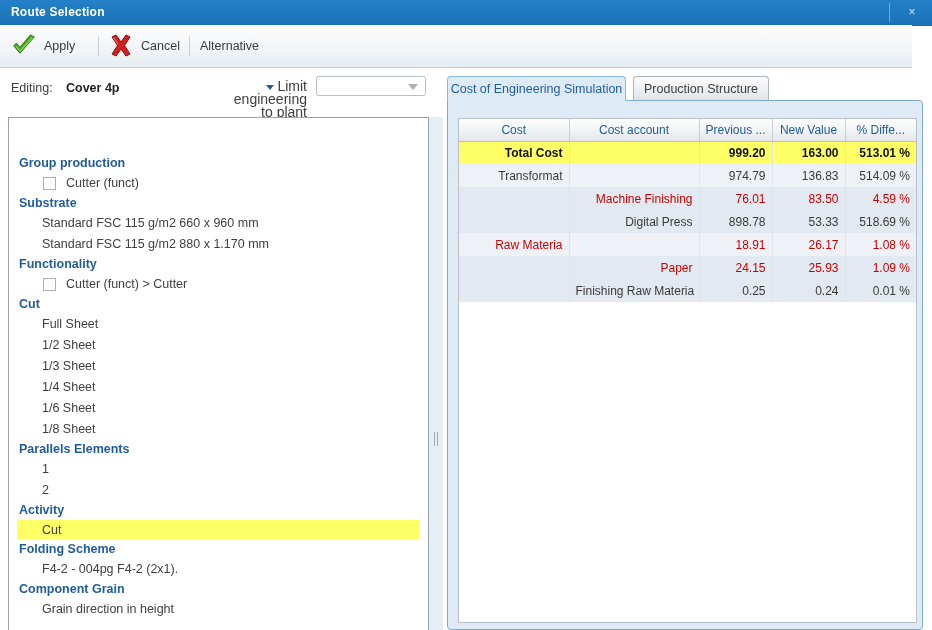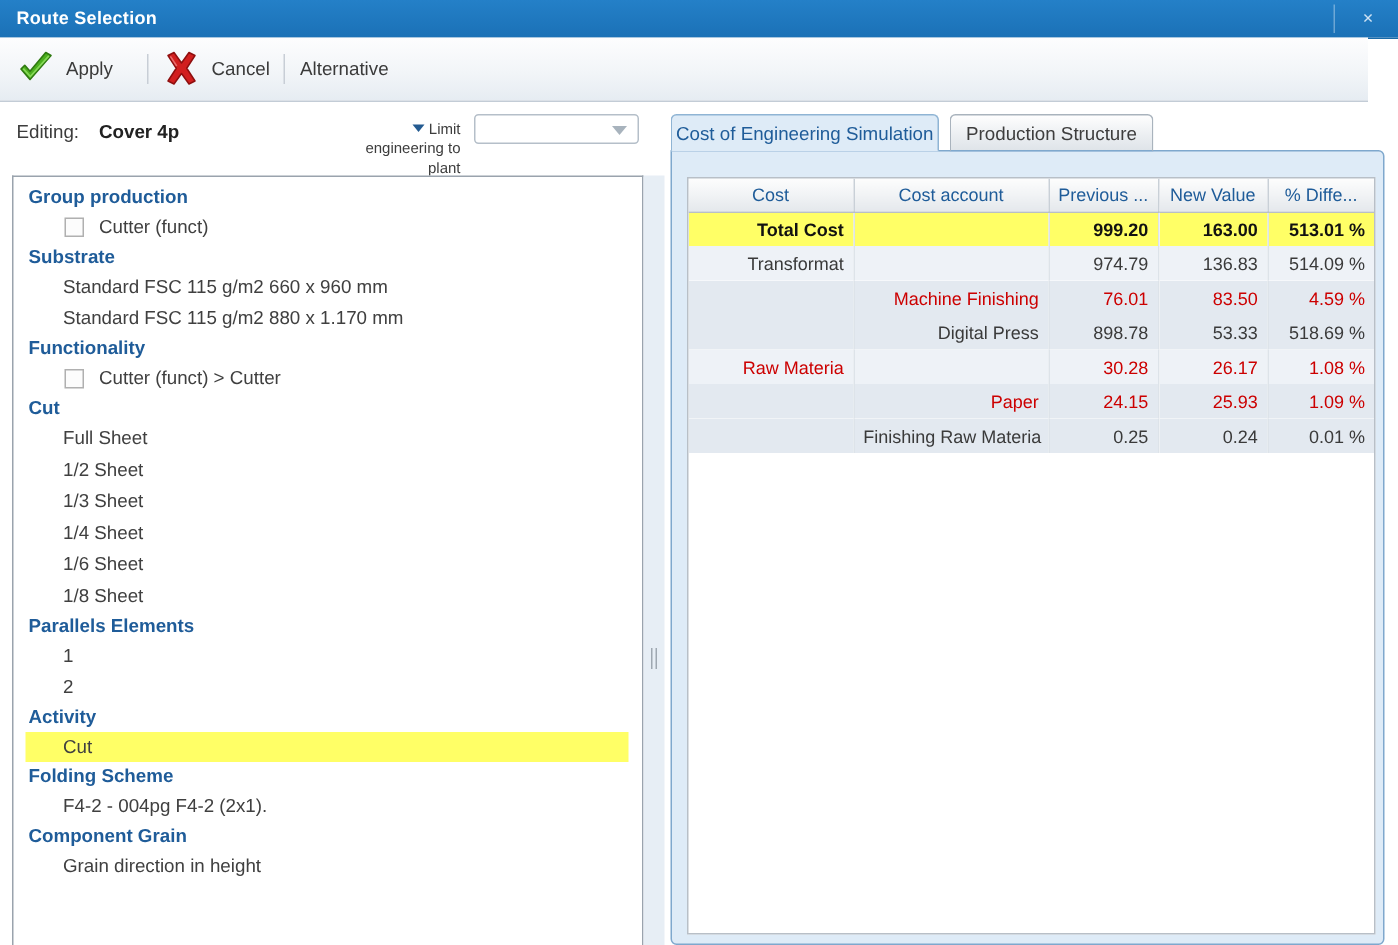--- a/index.html
+++ b/index.html
@@ -81,21 +81,21 @@
     font-size: 12.5px; color: #3d3d3d;
   }
   .editing-value {
     position: absolute; left: 66px; top: 14px;
     font-size: 12.5px; color: #222; font-weight: bold;
   }
   .limit-label {
     position: absolute; left: 232px; top: 13px;
     width: 75px;
     text-align: right;
-    font-size: 10px;
+    font-size: 14px;
     color: #3d3d3d;
     line-height: 13px;
   }
   .limit-caret {
     display: inline-block;
     width: 0; height: 0;
     border-left: 4px solid transparent;
     border-right: 4px solid transparent;
     border-top: 5px solid #245b91;
     margin-right: 3px;
@@ -120,21 +120,21 @@
   
   .tree-panel {
     position: absolute; left: 8px; top: 117px;
     width: 421px; height: 513px;
     background: #ffffff;
     border: 1px solid #9aa3ad;
     border-bottom: none;
     box-sizing: border-box;
     overflow: hidden;
   }
-  .tree-inner { position: relative; padding: 4px 0 0 0; }
+  .tree-inner { position: relative; padding: 4px 0 0 0; margin-top: 32px; }
   .tree-group {
     font-size: 12.5px;
     font-weight: bold;
     color: #1f5c99;
     padding: 1px 0 1px 10px;
     line-height: 17px;
   }
   .tree-item {
     font-size: 12.5px;
     color: #404040;
@@ -413,21 +413,21 @@
             <tr class="r-even">
               <td class="c-name txt-dark"></td>
               <td class="c-acct txt-dark">Digital Press</td>
               <td class="c-num txt-dark">898.78</td>
               <td class="c-num txt-dark">53.33</td>
               <td class="c-num txt-dark">518.69 %</td>
             </tr>
             <tr class="r-odd">
               <td class="c-name txt-red">Raw Materia</td>
               <td class="c-acct txt-red"></td>
-              <td class="c-num txt-red">30.28</td>
+              <td class="c-num txt-red">18.91</td>
               <td class="c-num txt-red">26.17</td>
               <td class="c-num txt-red">1.08 %</td>
             </tr>
             <tr class="r-even">
               <td class="c-name txt-red"></td>
               <td class="c-acct txt-red">Paper</td>
               <td class="c-num txt-red">24.15</td>
               <td class="c-num txt-red">25.93</td>
               <td class="c-num txt-red">1.09 %</td>
             </tr>

